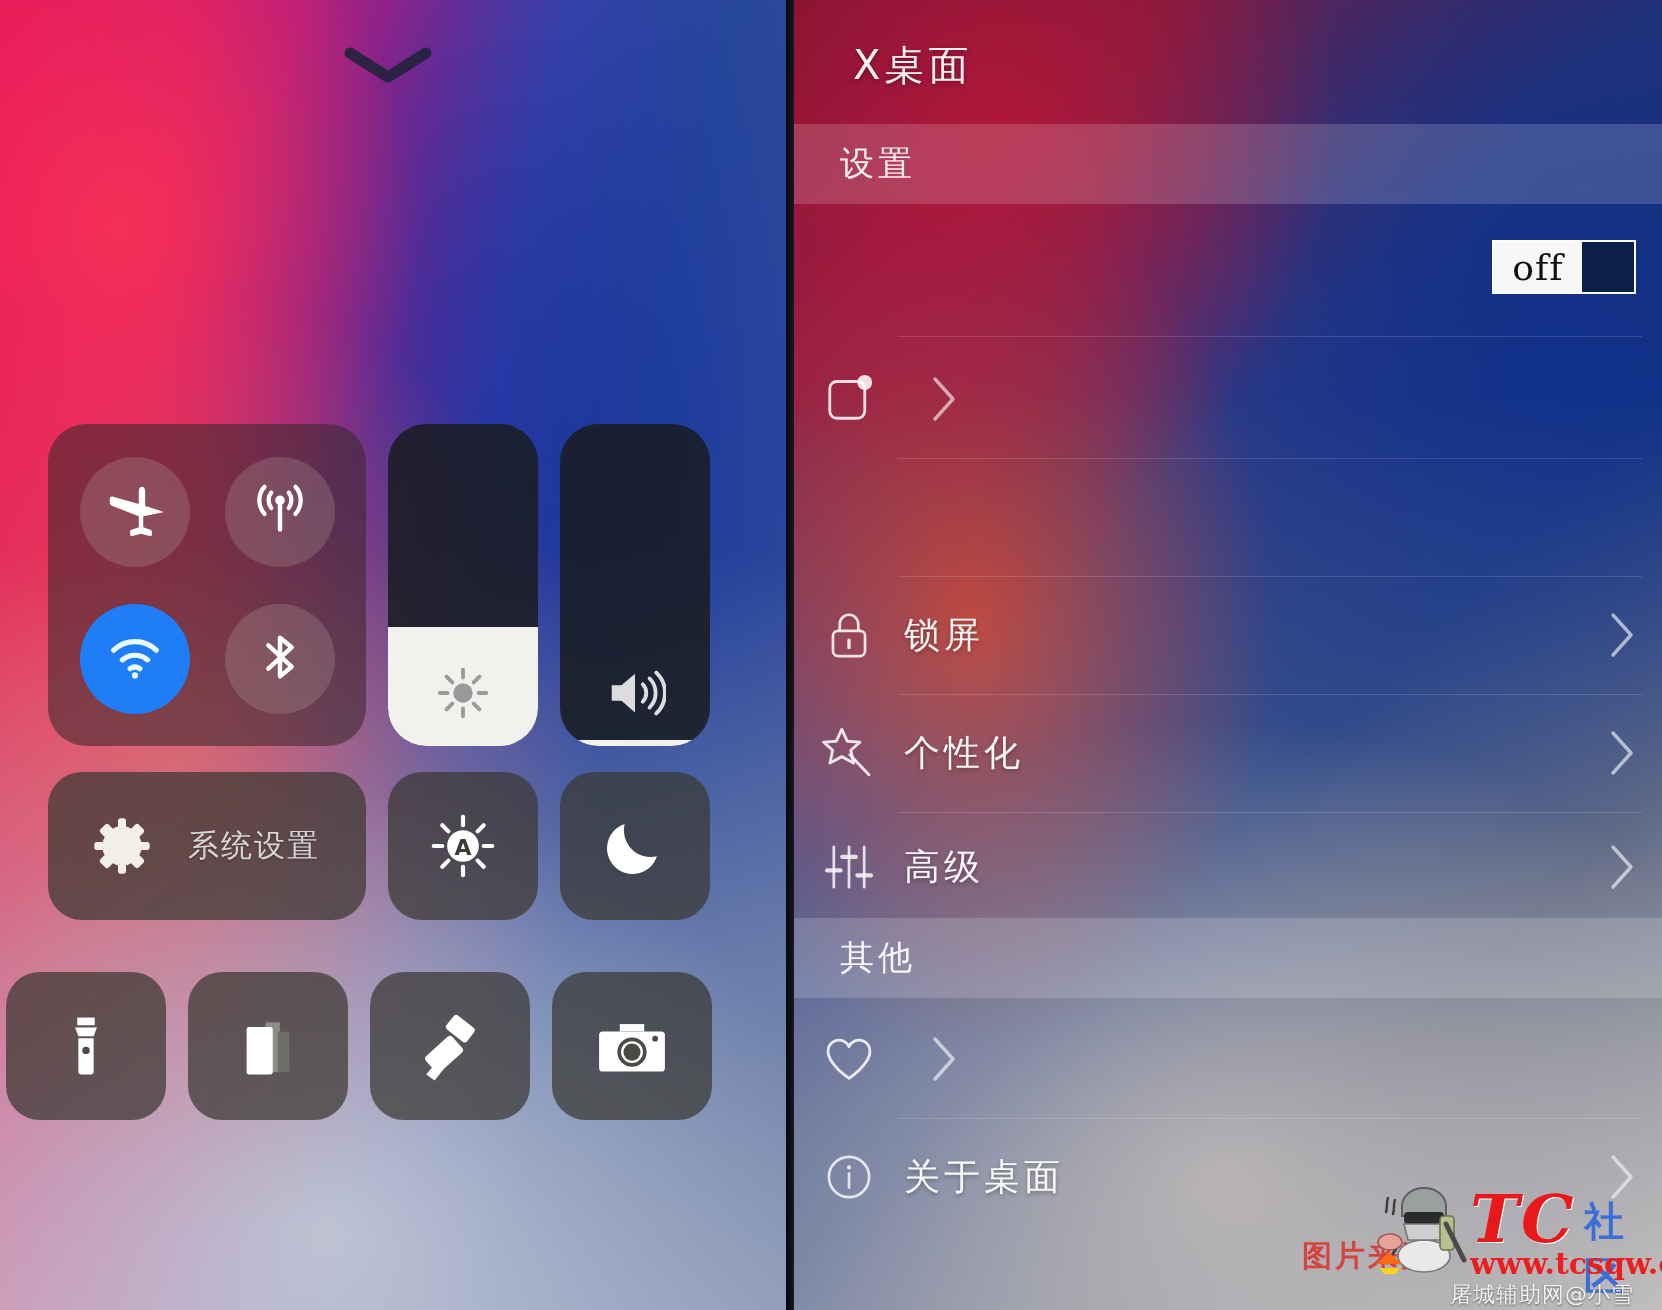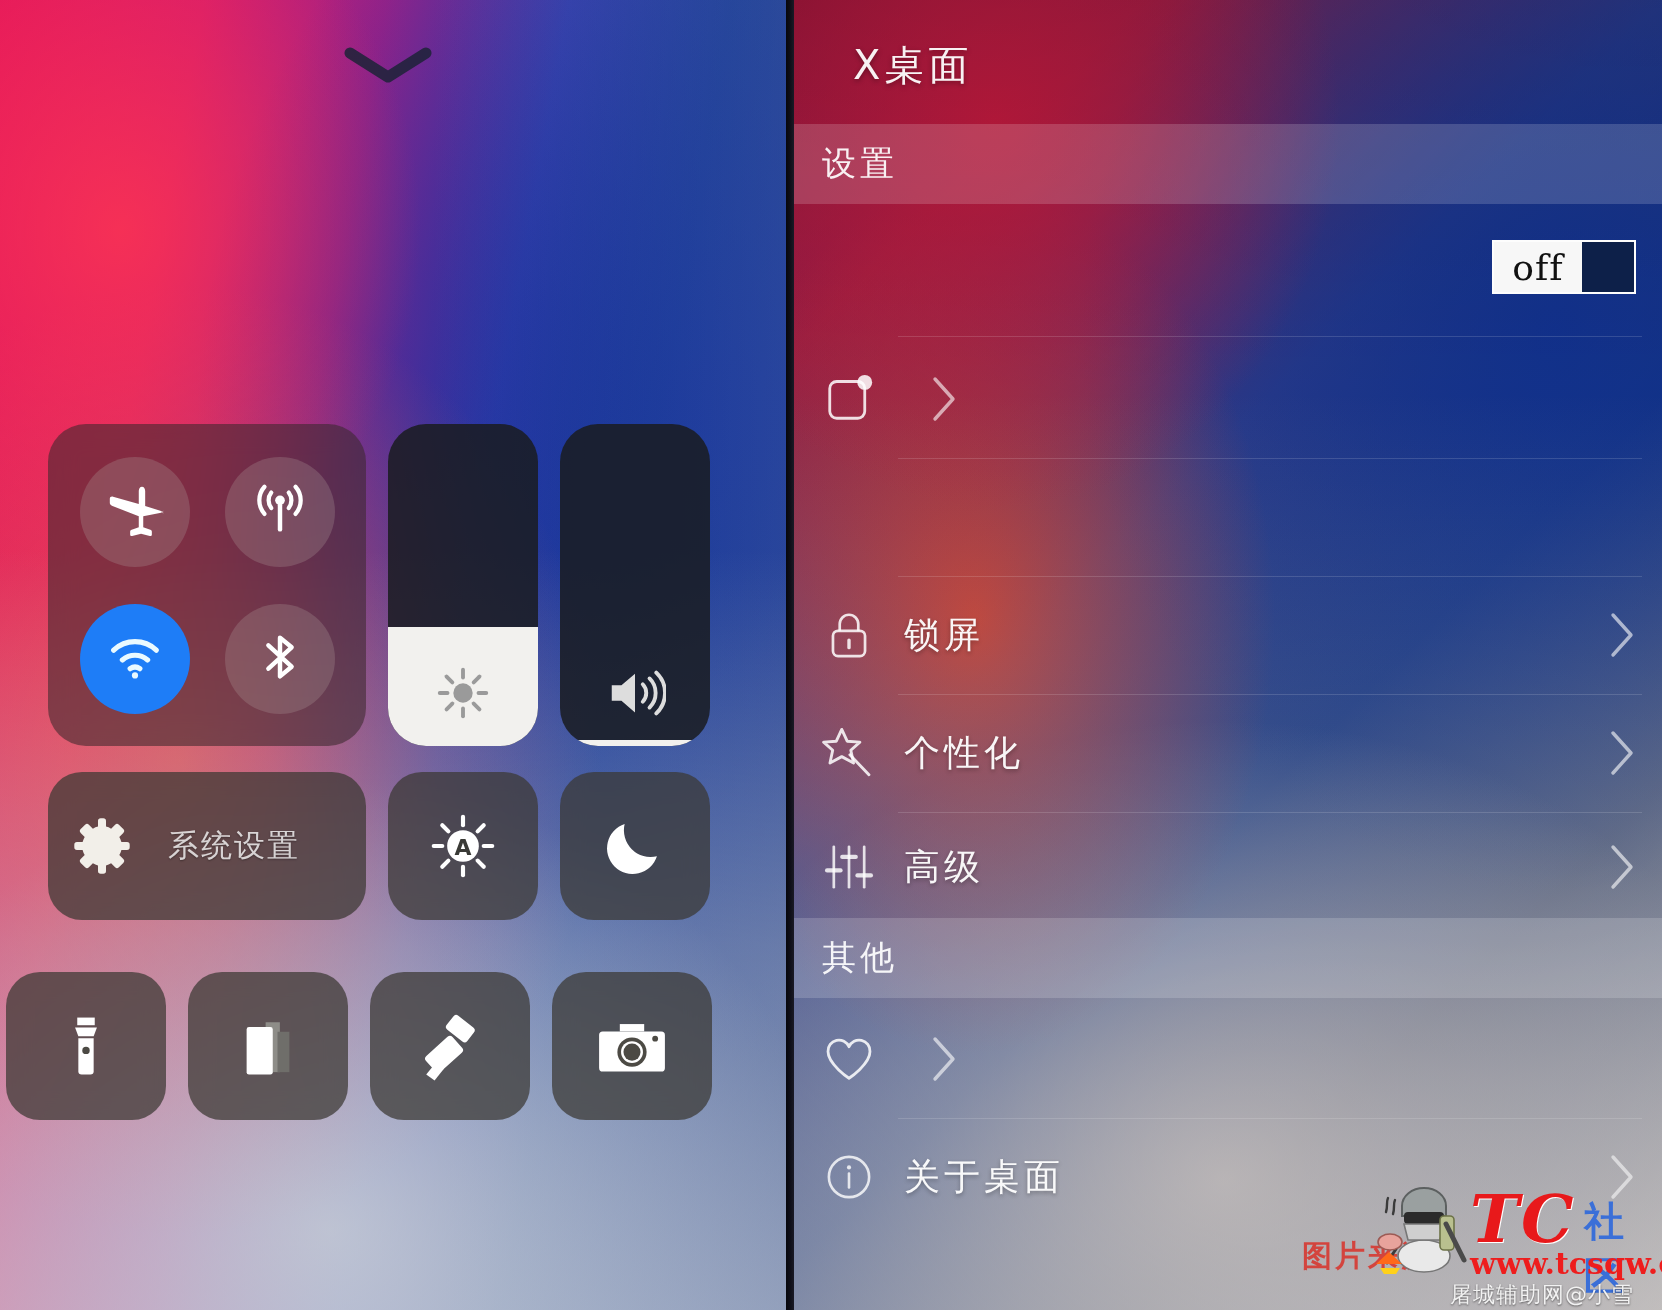--- a/index.html
+++ b/index.html
@@ -54,21 +54,21 @@
     position:relative; background:rgba(26,28,33,.86);
     display:flex; align-items:flex-end; justify-content:center;
   }
   .slider .fill { position:absolute; left:0; bottom:0; width:100%; background:#f2f1ee; }
   .slider .s-icon { position:relative; z-index:2; margin-bottom:22px; }
   .slider .s-icon svg { width:62px; height:62px; display:block; }
 
   
   .tile { border-radius:34px; background:rgba(58,56,50,.72); backdrop-filter:blur(12px);
           display:flex; align-items:center; }
-  .tile-wide { width:318px; height:148px; padding-left:22px; gap:34px; }
+  .tile-wide { width:318px; height:148px; padding-left:42px; gap:34px; }
   .tile-sq   { width:150px; height:148px; justify-content:center; }
   .tile-sq.light { background:rgba(247,245,243,.92); }
   .tile-label { color:rgba(255,255,255,.78); font-size:31px; letter-spacing:2px;
                 text-shadow:0 1px 2px rgba(0,0,0,.35); }
   .tile svg { display:block; }
   .row-gap { height:26px; }
 
   
   #divider { position:absolute; left:786px; top:0; width:8px; height:1310px;
              background:linear-gradient(90deg,#07070c,#10101a 60%,#1a1a26); }
@@ -86,21 +86,21 @@
     background:linear-gradient(180deg, rgba(0,0,0,.10) 0%, rgba(0,0,0,0) 30%,
                 rgba(175,175,180,.30) 72%, rgba(200,198,198,.50) 100%); }
 
   .rp-content { position:absolute; inset:0; }
 
   .app-title { position:absolute; left:28px; top:38px; color:rgba(255,255,255,.94);
                font-size:40px; letter-spacing:4px; text-shadow:0 2px 5px rgba(0,0,0,.35);margin-left:31px; }
 
   .section-head { position:absolute; left:0; width:868px; height:80px;
                   background:rgba(255,255,255,.17); display:flex; align-items:center; }
-  .section-head span { padding-left:28px; color:rgba(255,255,255,.92); font-size:34px; letter-spacing:4px; }
+  .section-head span { padding-left:46px; color:rgba(255,255,255,.92); font-size:34px; letter-spacing:4px; }
 
   .row { position:absolute; left:0; width:868px; display:flex; align-items:center; }
   .row .ic { width:110px; display:flex; justify-content:center; align-items:center; flex:0 0 110px; }
   .row .ic svg { display:block; }
   .row .txt { flex:1; }
   .row .title { color:rgba(255,255,255,.95); font-size:36px; letter-spacing:4px;
                 text-shadow:0 2px 4px rgba(0,0,0,.3); }
   .row .sub { color:rgba(255,255,255,.38); font-size:23px; letter-spacing:3px; margin-top:6px; }
   .row .chev { width:80px; flex:0 0 80px; display:flex; justify-content:center; }
   .row-sep { position:absolute; left:104px; width:744px; height:1px;

